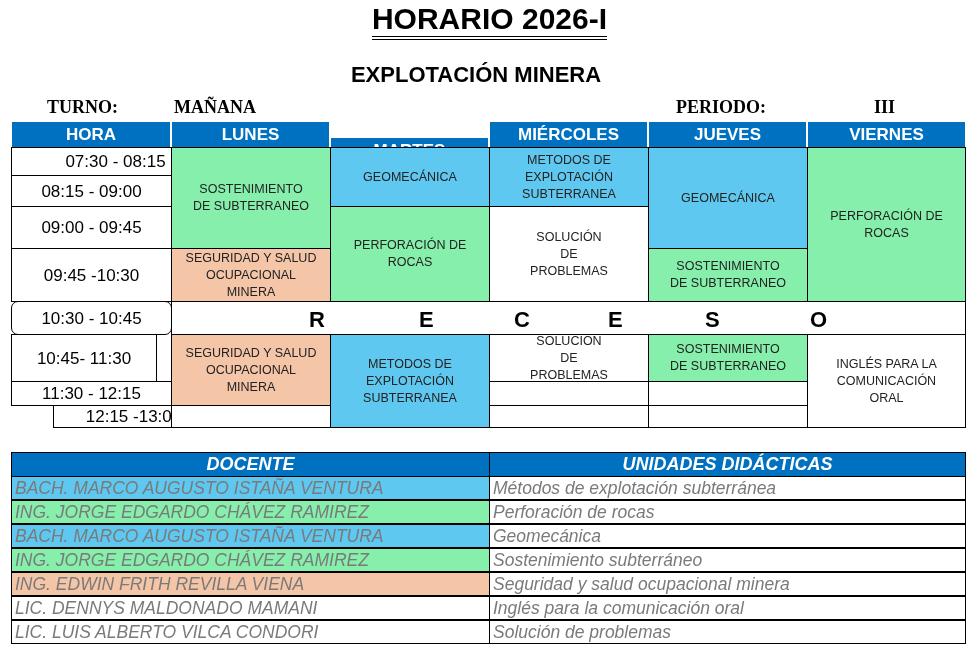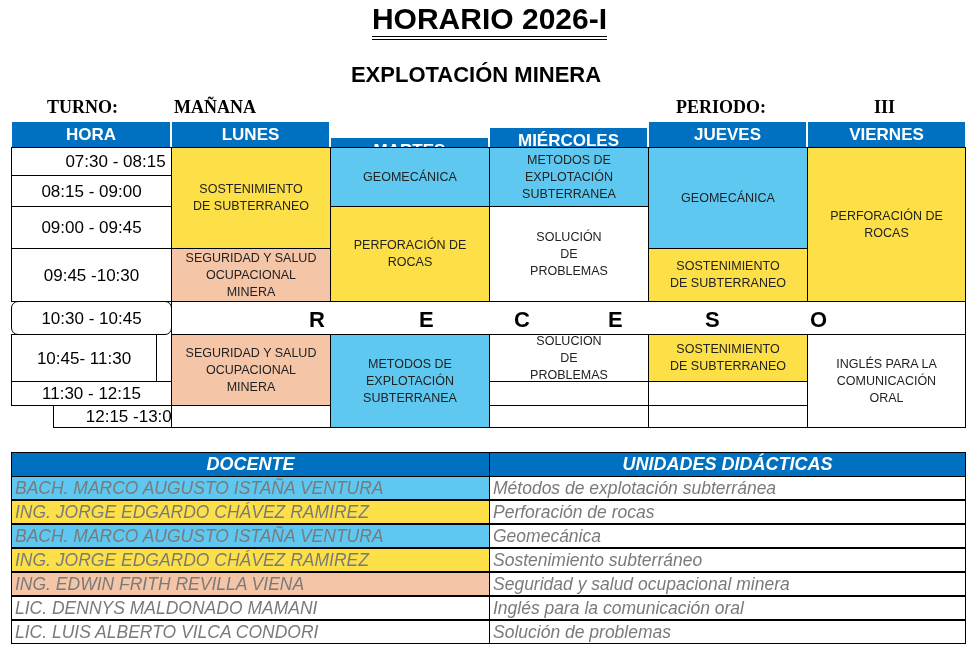--- a/index.html
+++ b/index.html
@@ -6,21 +6,21 @@
   body{width:979px;height:656px;position:relative;overflow:hidden;font-family:"Liberation Sans",sans-serif;color:#000;}
   .title{position:absolute;left:0;width:979px;top:2px;text-align:center;font-weight:bold;font-size:30px;}
   .title span{display:inline-block;border-bottom:4px double #000;line-height:34px;padding-bottom:0px;}
   .subtitle{position:absolute;left:0;width:952px;top:62px;text-align:center;font-weight:bold;font-size:22px;}
   .meta{position:absolute;top:97px;font-family:"Liberation Serif",serif;font-weight:bold;font-size:18px;}
   .grid{position:absolute;left:11px;top:121px;width:955px;height:307px;}
   .cell{position:absolute;box-sizing:border-box;border:1px solid #000;display:flex;align-items:center;justify-content:center;text-align:center;font-size:12.5px;line-height:17px;color:#222;}
   .hdr{background:#0070C0;color:#fff;font-weight:bold;font-size:17px;border-color:#fff;border-left-color:#fff;}
   .time{font-size:17px;color:#000;}
   .blue{background:#5FC8F0;}
-  .gray{background:#fde047;}
+  .gray{background:#86efac;}
   .peach{background:#F5C5A8;}
   .white{background:#fff;}
   .recess{position:absolute;font-weight:bold;font-size:22px;top:186px;}
   .legend{position:absolute;left:11px;top:452px;width:955px;}
   .lrow{position:absolute;left:0;width:955px;height:24px;box-sizing:border-box;}
   .lcell{position:absolute;top:0;height:100%;box-sizing:border-box;border:1px solid #000;display:flex;align-items:center;font-style:italic;font-size:17.5px;color:#7a7a7a;padding-left:3px;white-space:nowrap;overflow:hidden;}
   .lhdr{background:#0070C0;color:#fff;font-weight:bold;justify-content:center;padding-left:0;font-size:18px;}
 </style>
 </head>
 <body>
@@ -31,21 +31,21 @@
 <div class="meta" style="left:47px">TURNO:</div>
 <div class="meta" style="left:174px">MAÑANA</div>
 <div class="meta" style="left:676px">PERIODO:</div>
 <div class="meta" style="left:874px">III</div>
 
 <div class="grid">
 
   <div class="cell hdr" style="left:0;top:0;width:160px;height:27px;">HORA</div>
   <div class="cell hdr" style="left:160px;top:0;width:159px;height:27px;">LUNES</div>
   <div class="cell hdr" style="left:319px;top:16px;width:159px;height:27px;">MARTES</div>
-  <div class="cell hdr" style="left:478px;top:6px;width:159px;height:27px;">MIÉRCOLES</div>
+  <div class="cell hdr" style="left:478px;top:0;width:159px;height:27px;">MIÉRCOLES</div>
   <div class="cell hdr" style="left:637px;top:0;width:159px;height:27px;">JUEVES</div>
   <div class="cell hdr" style="left:796px;top:0;width:159px;height:27px;">VIERNES</div>
 
   <div class="cell time white" style="left:0;top:26px;width:161px;height:29px;padding-left:48px;">07:30 - 08:15</div>
   <div class="cell time white" style="left:0;top:54px;width:161px;height:32px;">08:15 - 09:00</div>
   <div class="cell time white" style="left:0;top:85px;width:161px;height:43px;">09:00 - 09:45</div>
   <div class="cell time white" style="left:0;top:127px;width:161px;height:54px;">09:45 -10:30</div>
   <div class="cell time white" style="left:0;top:180px;width:161px;height:34px;border-radius:7px;">10:30 - 10:45</div>
   <div class="cell time white" style="left:0;top:213px;width:146px;height:48px;">10:45- 11:30</div>
   <div class="cell time white" style="left:0;top:260px;width:161px;height:25px;">11:30 - 12:15</div>

